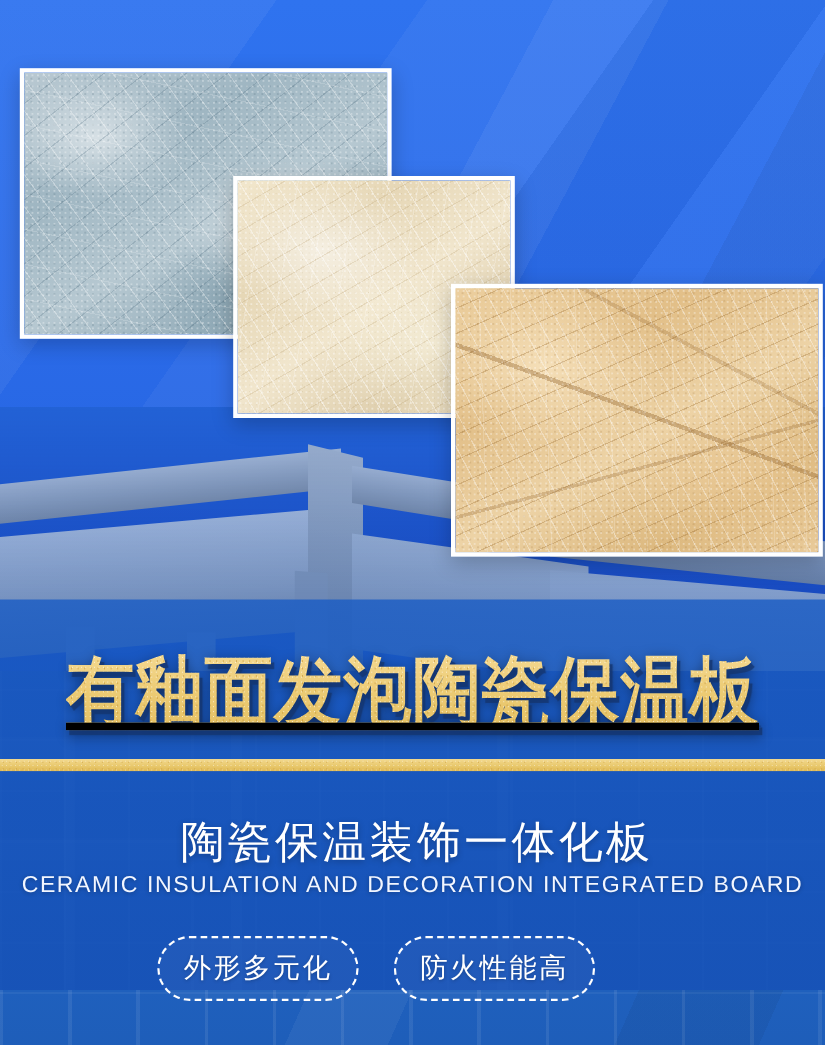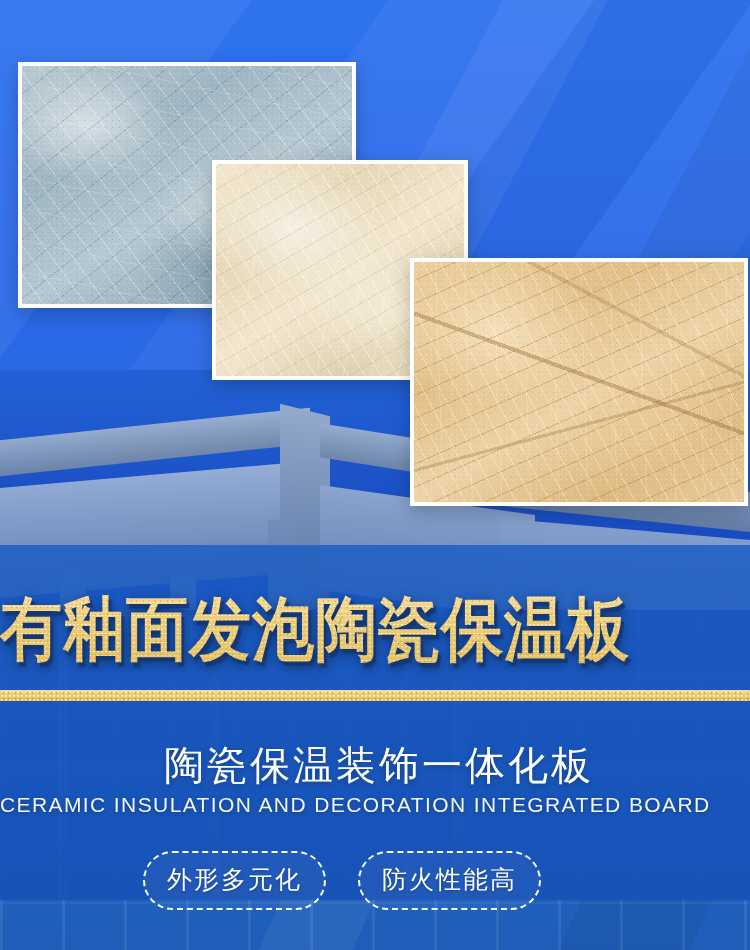--- a/index.html
+++ b/index.html
@@ -169,21 +169,21 @@
     background-image:
       radial-gradient(rgba(255,255,255,.32) 0.6px, rgba(0,0,0,0) 0.7px),
       radial-gradient(rgba(155,110,55,.22) 0.6px, rgba(0,0,0,0) 0.7px);
     background-size:5px 5px, 7px 7px;
     background-position:0 0, 3px 1px;
   }
 
   
   .title-band{
     position:absolute;left:0;top:583px;width:750px;height:92px;
-    display:flex;align-items:center;justify-content:flex-start;
+    display:flex;align-items:center;justify-content:center;text-decoration:underline;
   }
   .main-title{
     font-size:62px;
     font-weight:bold;
     letter-spacing:1px;
     white-space:nowrap;
     font-family:"DejaVu Sans","Liberation Sans",sans-serif;
     color:#f0d080;
     background-image:
       radial-gradient(rgba(255,255,255,.75) 0.7px, rgba(0,0,0,0) 0.8px),
@@ -212,21 +212,21 @@
     position:absolute;left:4px;top:738px;width:750px;
     text-align:center;
     color:#ffffff;
     font-size:40px;
     letter-spacing:3px;
     font-family:Liberation Serif, serif;
     text-shadow:0 2px 6px rgba(0,0,0,.28);
   }
   .sub-en{
     position:absolute;left:0;top:793px;width:750px;
-    text-align:left;
+    text-align:center;
     color:#f2f6ff;
     font-size:21px;
     letter-spacing:1.4px;
     font-family:"Liberation Sans","DejaVu Sans",sans-serif;
     text-shadow:0 1px 4px rgba(0,0,0,.30);
   }
 
   
   .pills{
     position:absolute;left:0;top:851px;width:684px;

